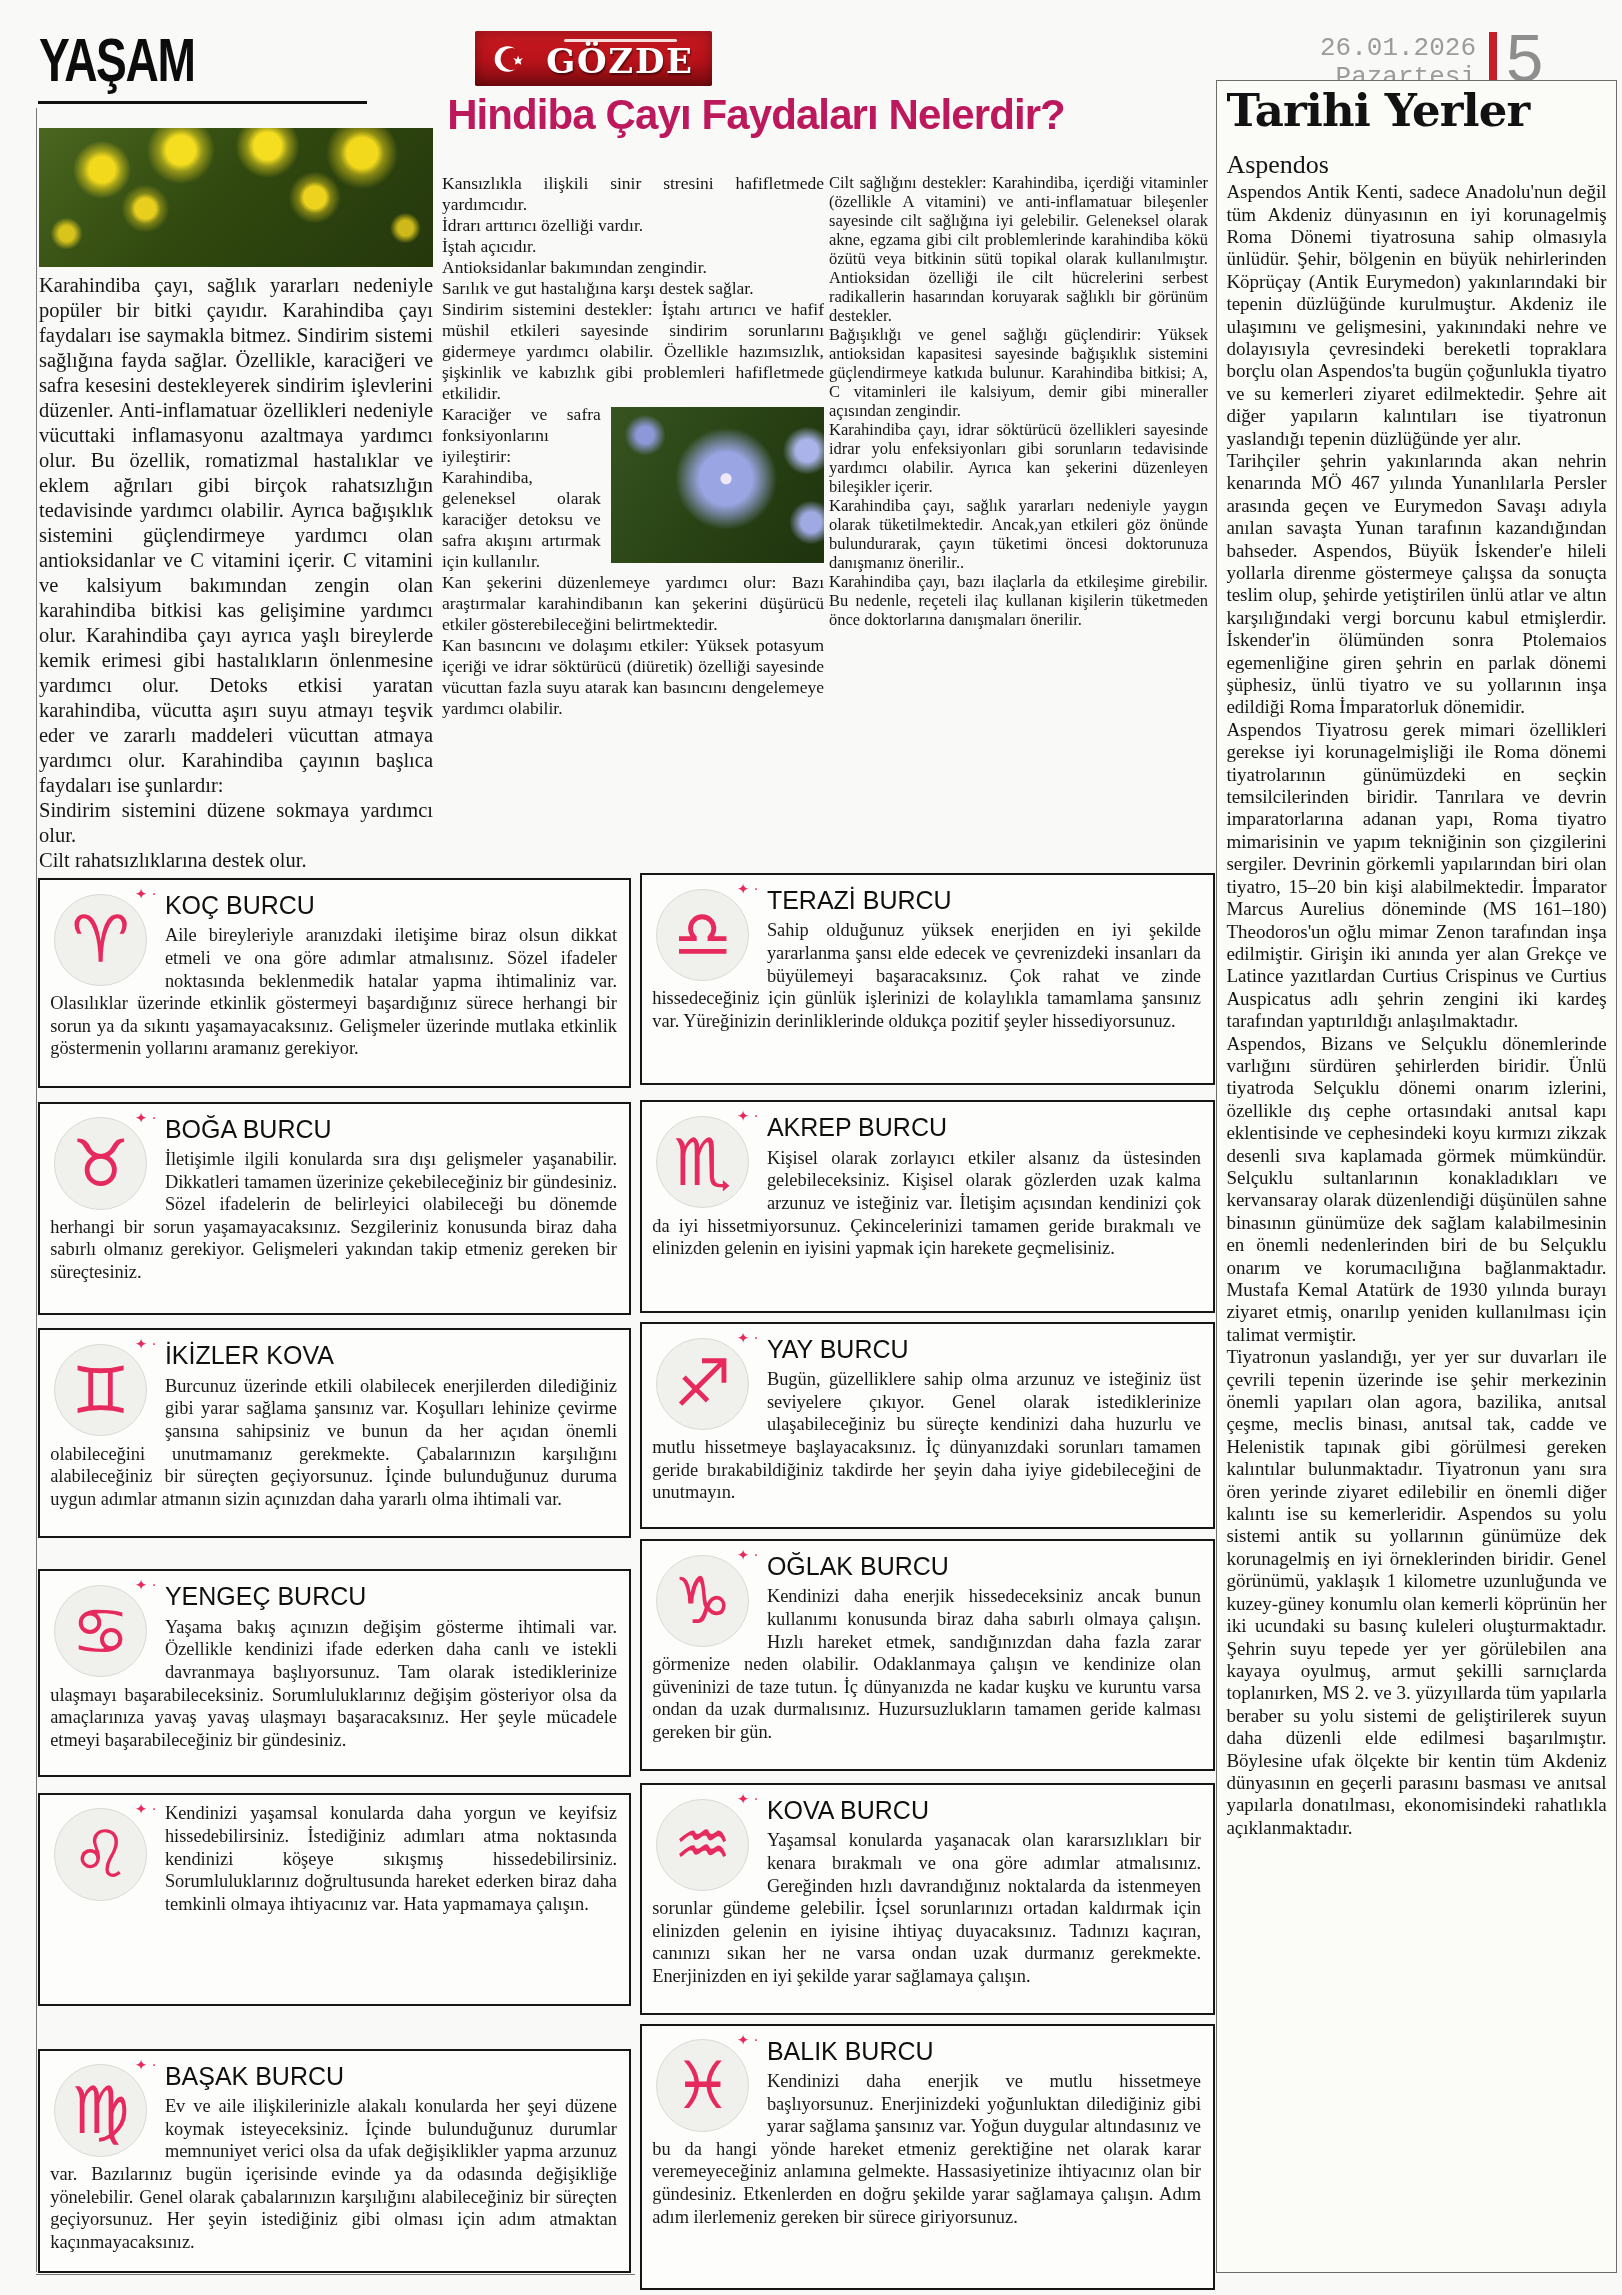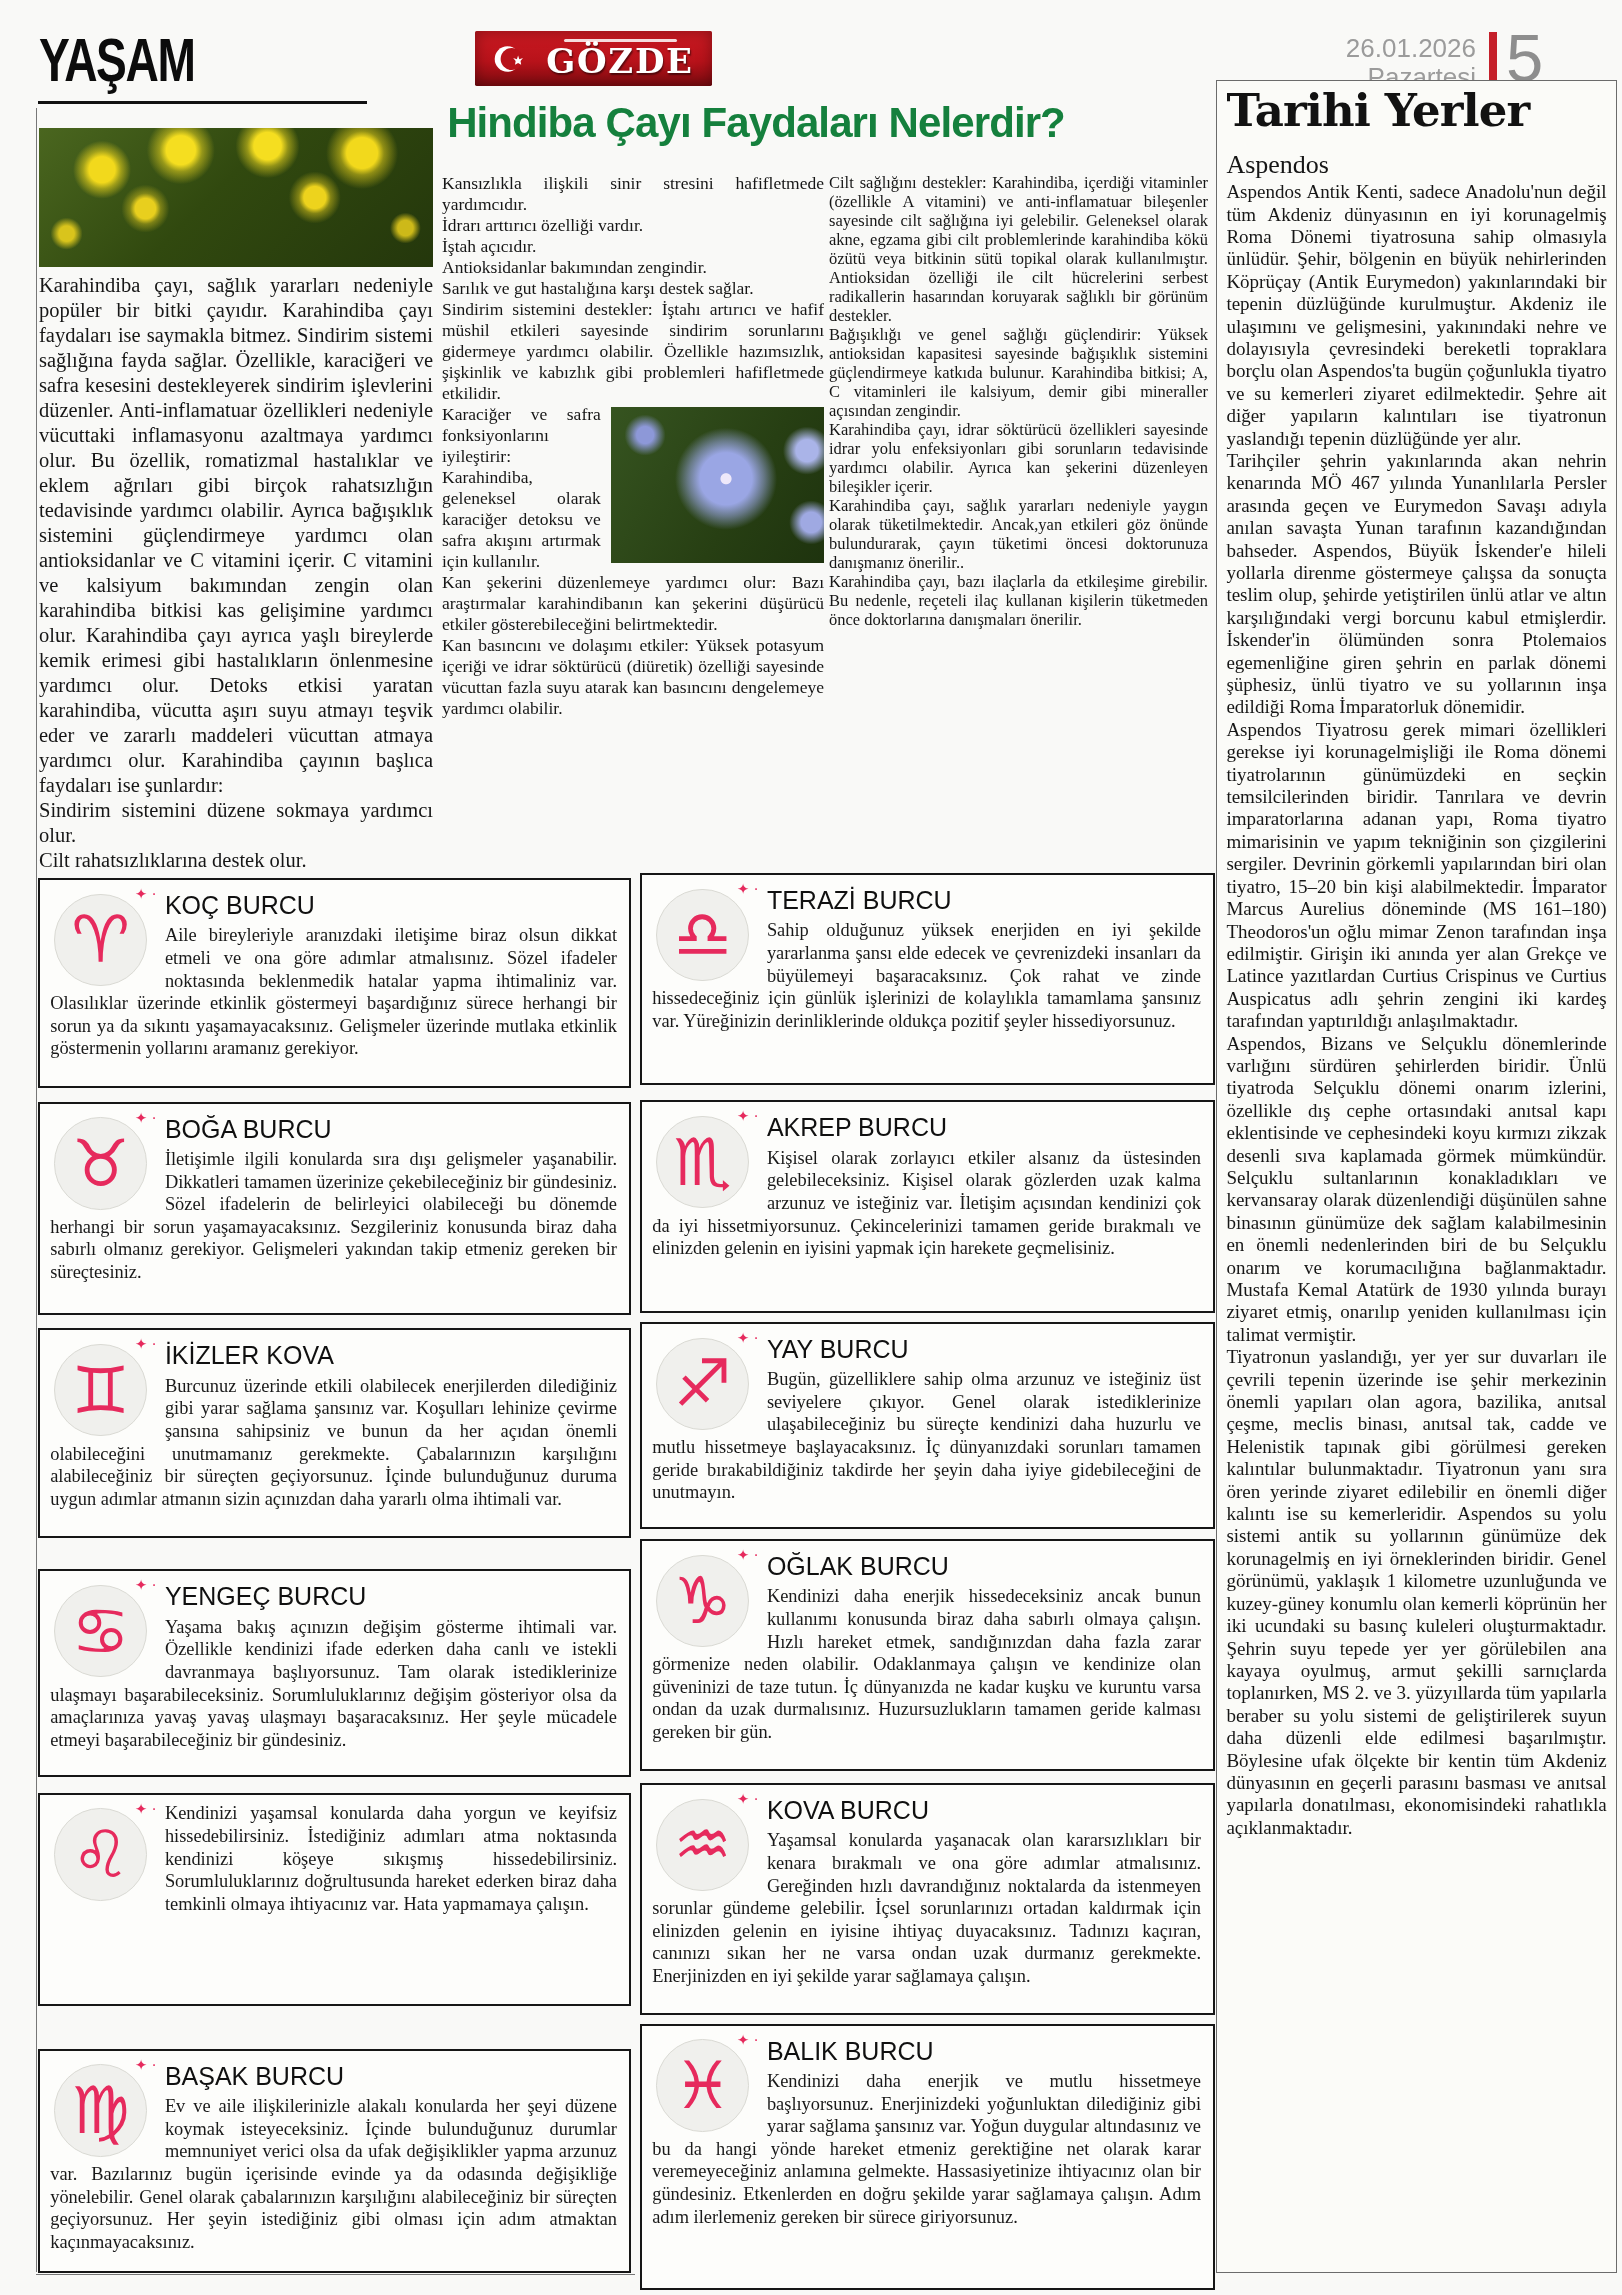--- a/index.html
+++ b/index.html
@@ -20,28 +20,28 @@
   .masthead{position:absolute;left:475px;top:31px;width:237px;height:55px;
     background:linear-gradient(180deg,#cb1a22 0%,var(--accent-red) 55%,#7e0b10 100%);
     display:flex;align-items:center;justify-content:center;gap:19px;border-radius:1.7px;
     box-shadow:inset 0 0 15.4px rgba(0,0,0,.35)}
   .masthead .crest{width:34px;height:38px}
   .masthead .mtxt{display:flex;flex-direction:column;align-items:center}
   .masthead .tagline-bar{width:113px;height:2.6px;background:rgba(255,255,255,.85);margin-bottom:2.6px;border-radius:1.7px}
   .masthead .mname{font-family:"DejaVu Serif",serif;font-weight:bold;font-size:34px;line-height:1;
     color:#fff;letter-spacing:1.7px;text-shadow:0.9px 1.7px 1.7px rgba(0,0,0,.5)}
   .dateblock{position:absolute;left:1307px;top:34px;width:169px;text-align:right;
-    font-family:Liberation Sans, sans-serif;color:#9b9b9b;font-size:26px;line-height:1.12}
+    font-family:Liberation Mono, monospace;color:#9b9b9b;font-size:26px;line-height:1.12}
   .date-bar{position:absolute;left:1489px;top:32px;width:7.7px;height:56px;background:#c5202a}
   .pageno{position:absolute;left:1506px;top:19px;font-family:"Liberation Sans",sans-serif;
     font-weight:300;font-size:67px;color:#8e8e8e}
 
   
-  .main-title{position:absolute;left:301px;top:99px;width:910px;text-align:center;
-    font-family:"Liberation Sans",sans-serif;font-weight:900;font-size:42px;letter-spacing:-0.9px;color:#15803d}
+  .main-title{position:absolute;left:301px;top:91px;width:910px;text-align:center;
+    font-family:"Liberation Sans",sans-serif;font-weight:900;font-size:42px;letter-spacing:-0.9px;color:#be185d}
   .pre{white-space:pre-line}
   .col{position:absolute;text-align:justify}
   .col1{left:39px;top:128px;width:394px;height:741px;overflow:hidden;font-size:20.5px;line-height:25px}
   .dandelion{width:394px;height:139px;margin-bottom:6px;
     background:
      radial-gradient(circle at 16% 30%,#f2d91c 0 13px,rgba(242,217,28,.55) 19px,rgba(242,217,28,0) 29px),
      radial-gradient(circle at 36% 16%,#f5de20 0 14.5px,rgba(245,222,32,.5) 21.3px,rgba(245,222,32,0) 34px),
      radial-gradient(circle at 58% 13%,#f5de20 0 13.7px,rgba(245,222,32,.5) 20.5px,rgba(245,222,32,0) 32px),
      radial-gradient(circle at 82% 18%,#f2d91c 0 15.4px,rgba(242,217,28,.5) 22px,rgba(242,217,28,0) 36px),
      radial-gradient(circle at 70% 50%,#edd31d 0 11px,rgba(237,211,29,.45) 16px,rgba(237,211,29,0) 26px),

